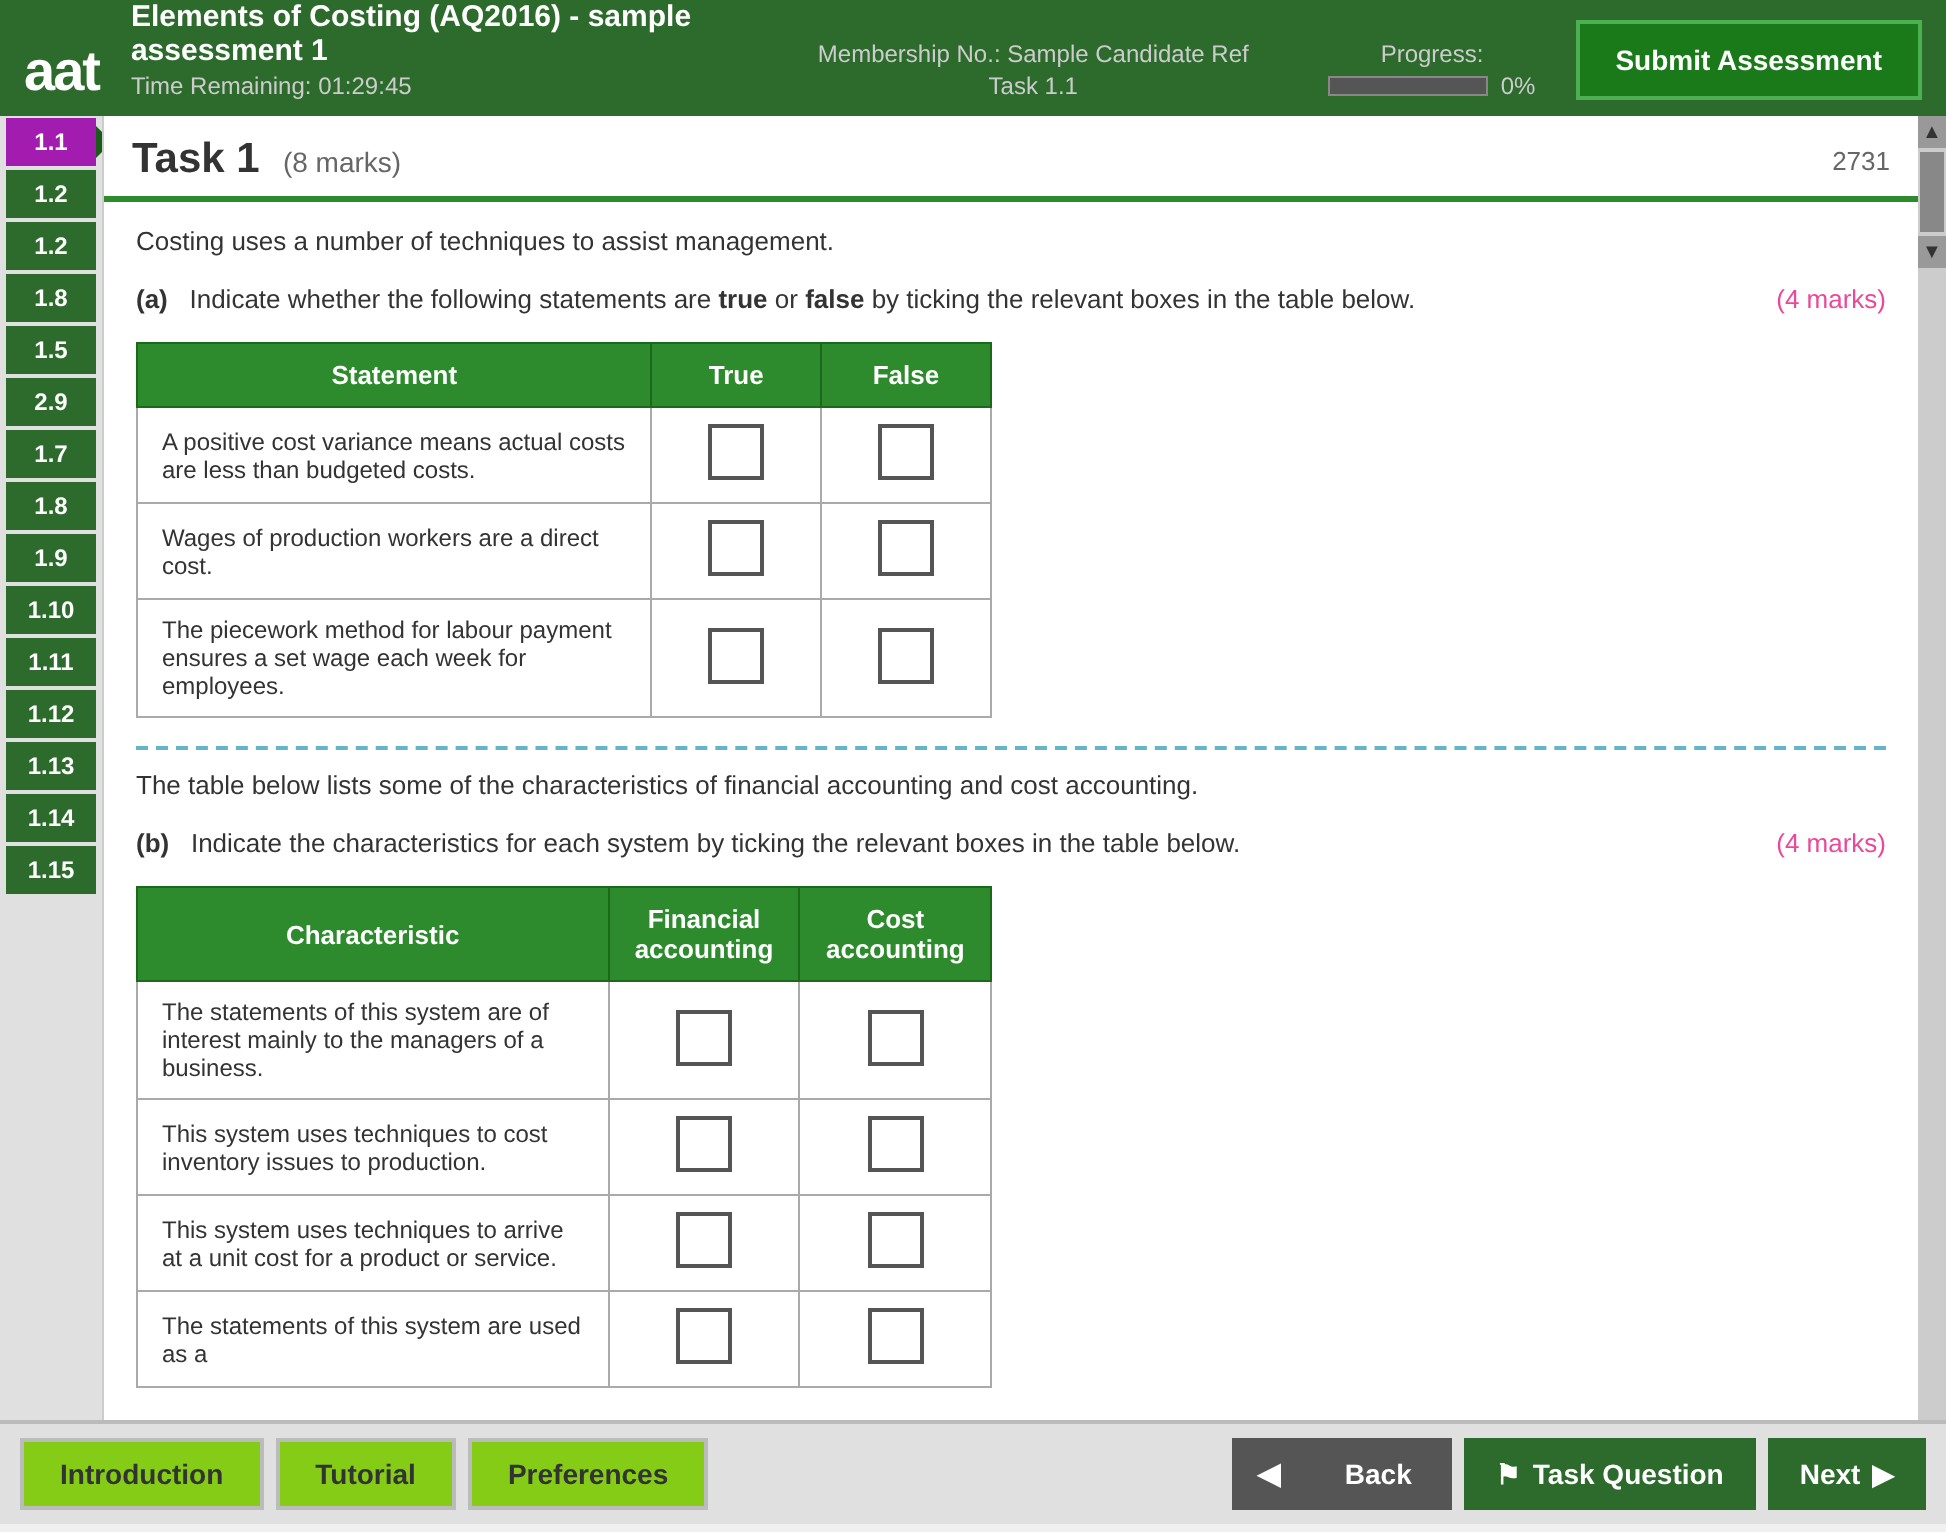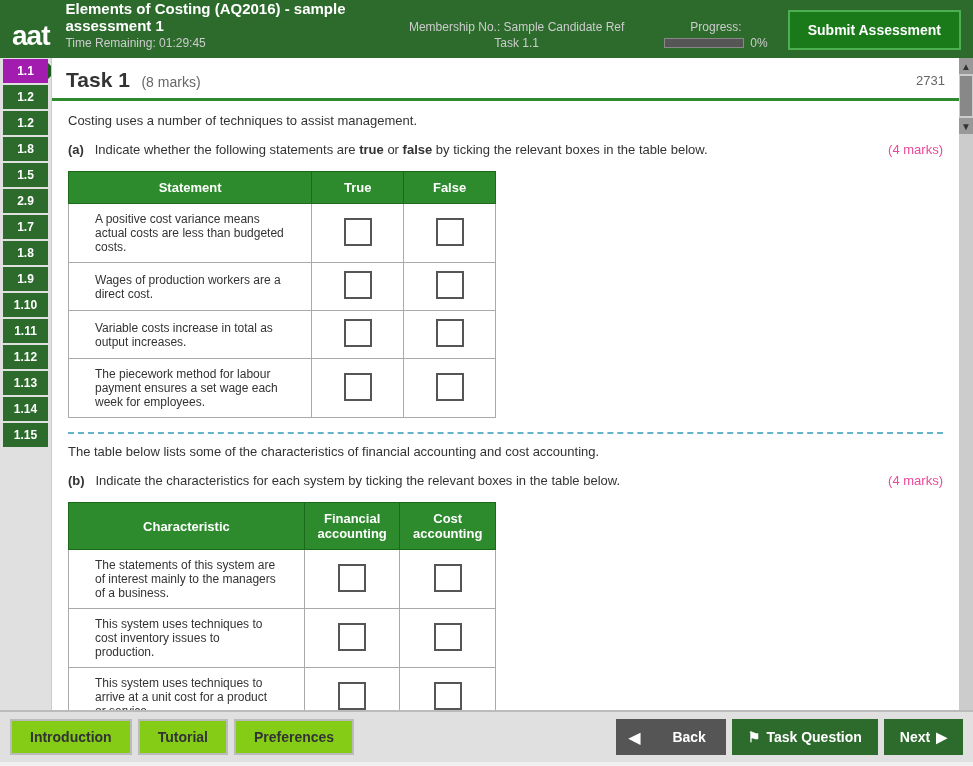--- a/index.html
+++ b/index.html
@@ -205,21 +205,21 @@
     }
     .q-table thead th.col-statement {
       text-align: center;
       width: 340px;
     }
     .q-table tbody tr {
       background: white;
     }
     .q-table tbody td {
       border: 1px solid #aaa;
-      padding: 8px 26px;
+      padding: 8px 12px;
       vertical-align: middle;
       font-size: 12px;
       color: #333;
     }
     .q-table tbody td.col-check {
       text-align: center;
       width: 100px;
     }
     .checkbox-cell {
       display: inline-block;
@@ -426,25 +426,20 @@
       <td>A positive cost variance means actual costs are less than budgeted costs.</td>
       <td class="col-check"><div class="checkbox-cell"></div></td>
       <td class="col-check"><div class="checkbox-cell"></div></td>
     </tr>
             <tr>
       <td>Wages of production workers are a direct cost.</td>
       <td class="col-check"><div class="checkbox-cell"></div></td>
       <td class="col-check"><div class="checkbox-cell"></div></td>
     </tr>
             <tr>
-      <td>Variable costs increase in total as output increases.</td>
-      <td class="col-check"><div class="checkbox-cell"></div></td>
-      <td class="col-check"><div class="checkbox-cell"></div></td>
-    </tr>
-            <tr>
       <td>The piecework method for labour payment ensures a set wage each week for employees.</td>
       <td class="col-check"><div class="checkbox-cell"></div></td>
       <td class="col-check"><div class="checkbox-cell"></div></td>
     </tr>
           </tbody>
       </table>
 
       <hr class="dashed-divider">
 
       <p class="intro-text">The table below lists some of the characteristics of financial accounting and cost accounting.</p>

